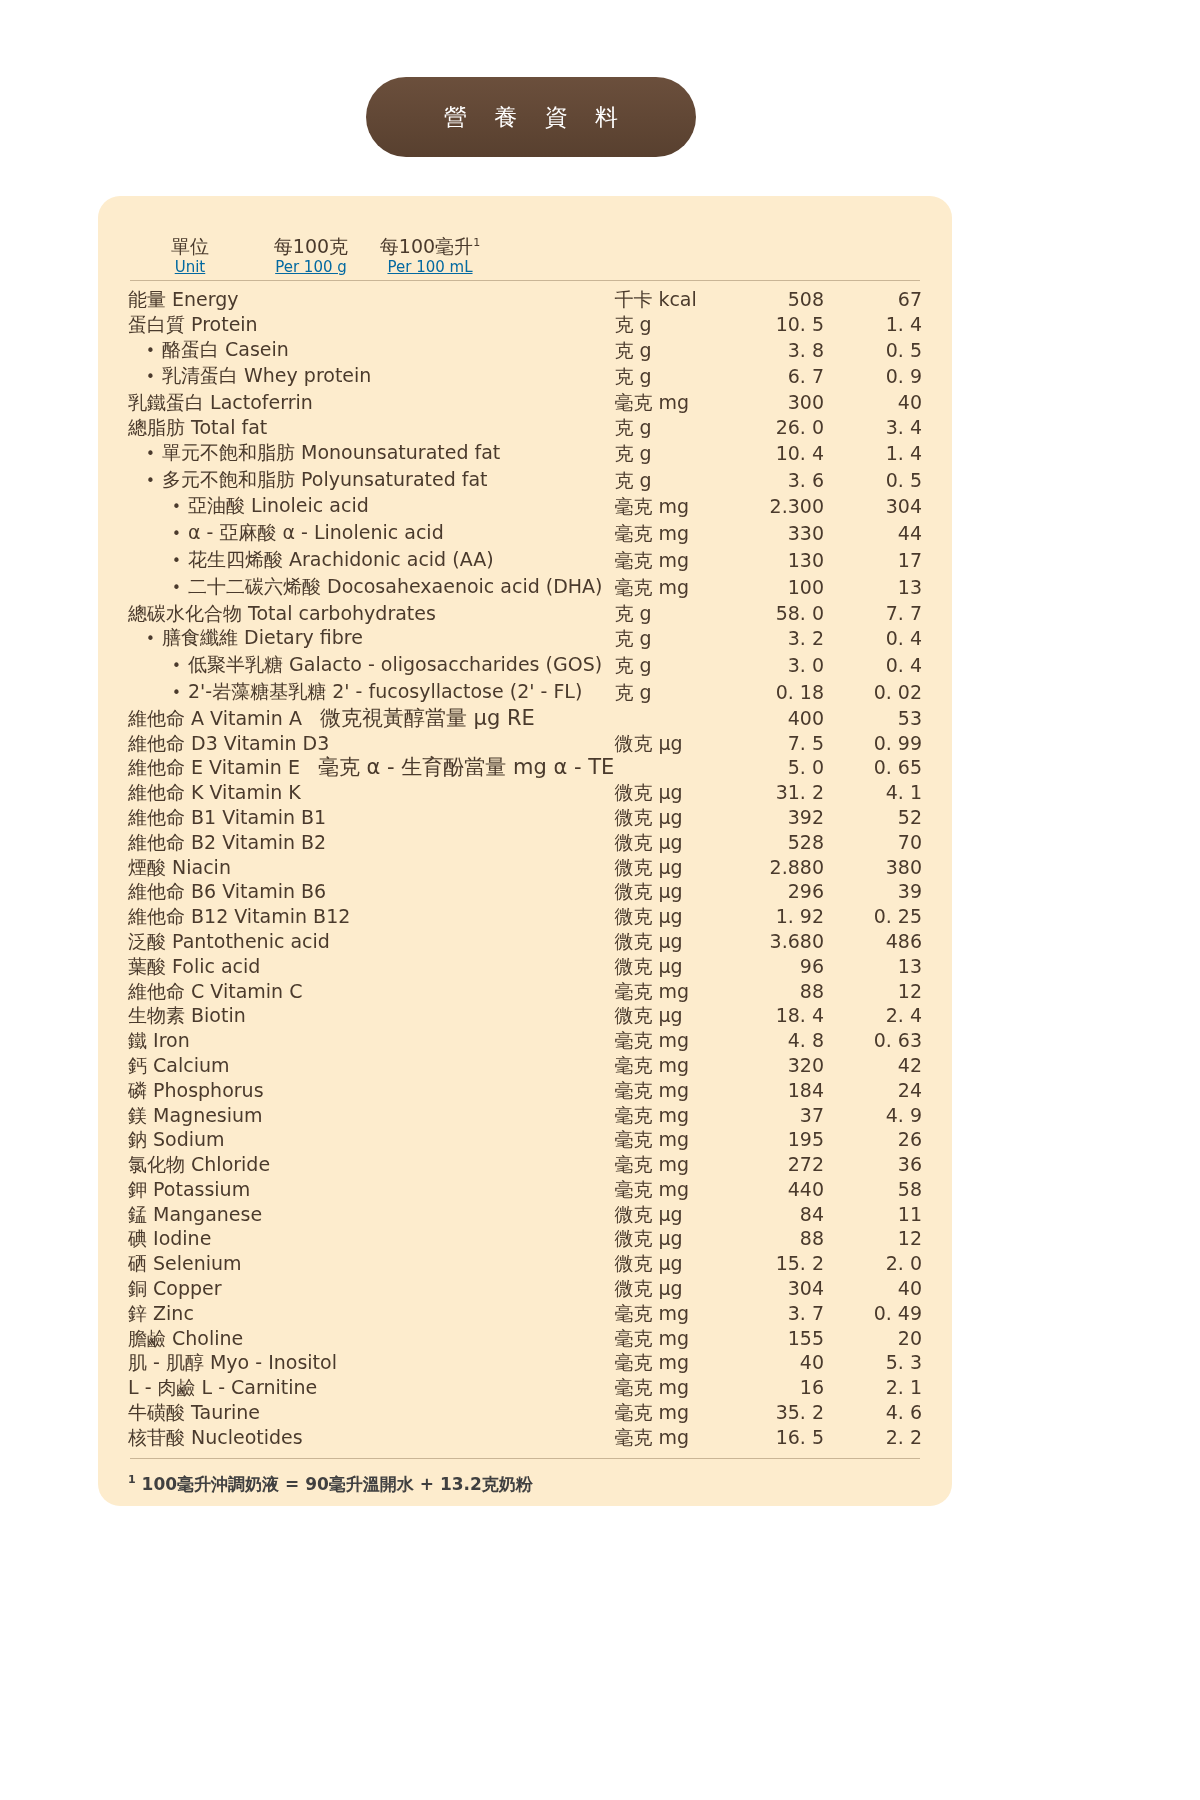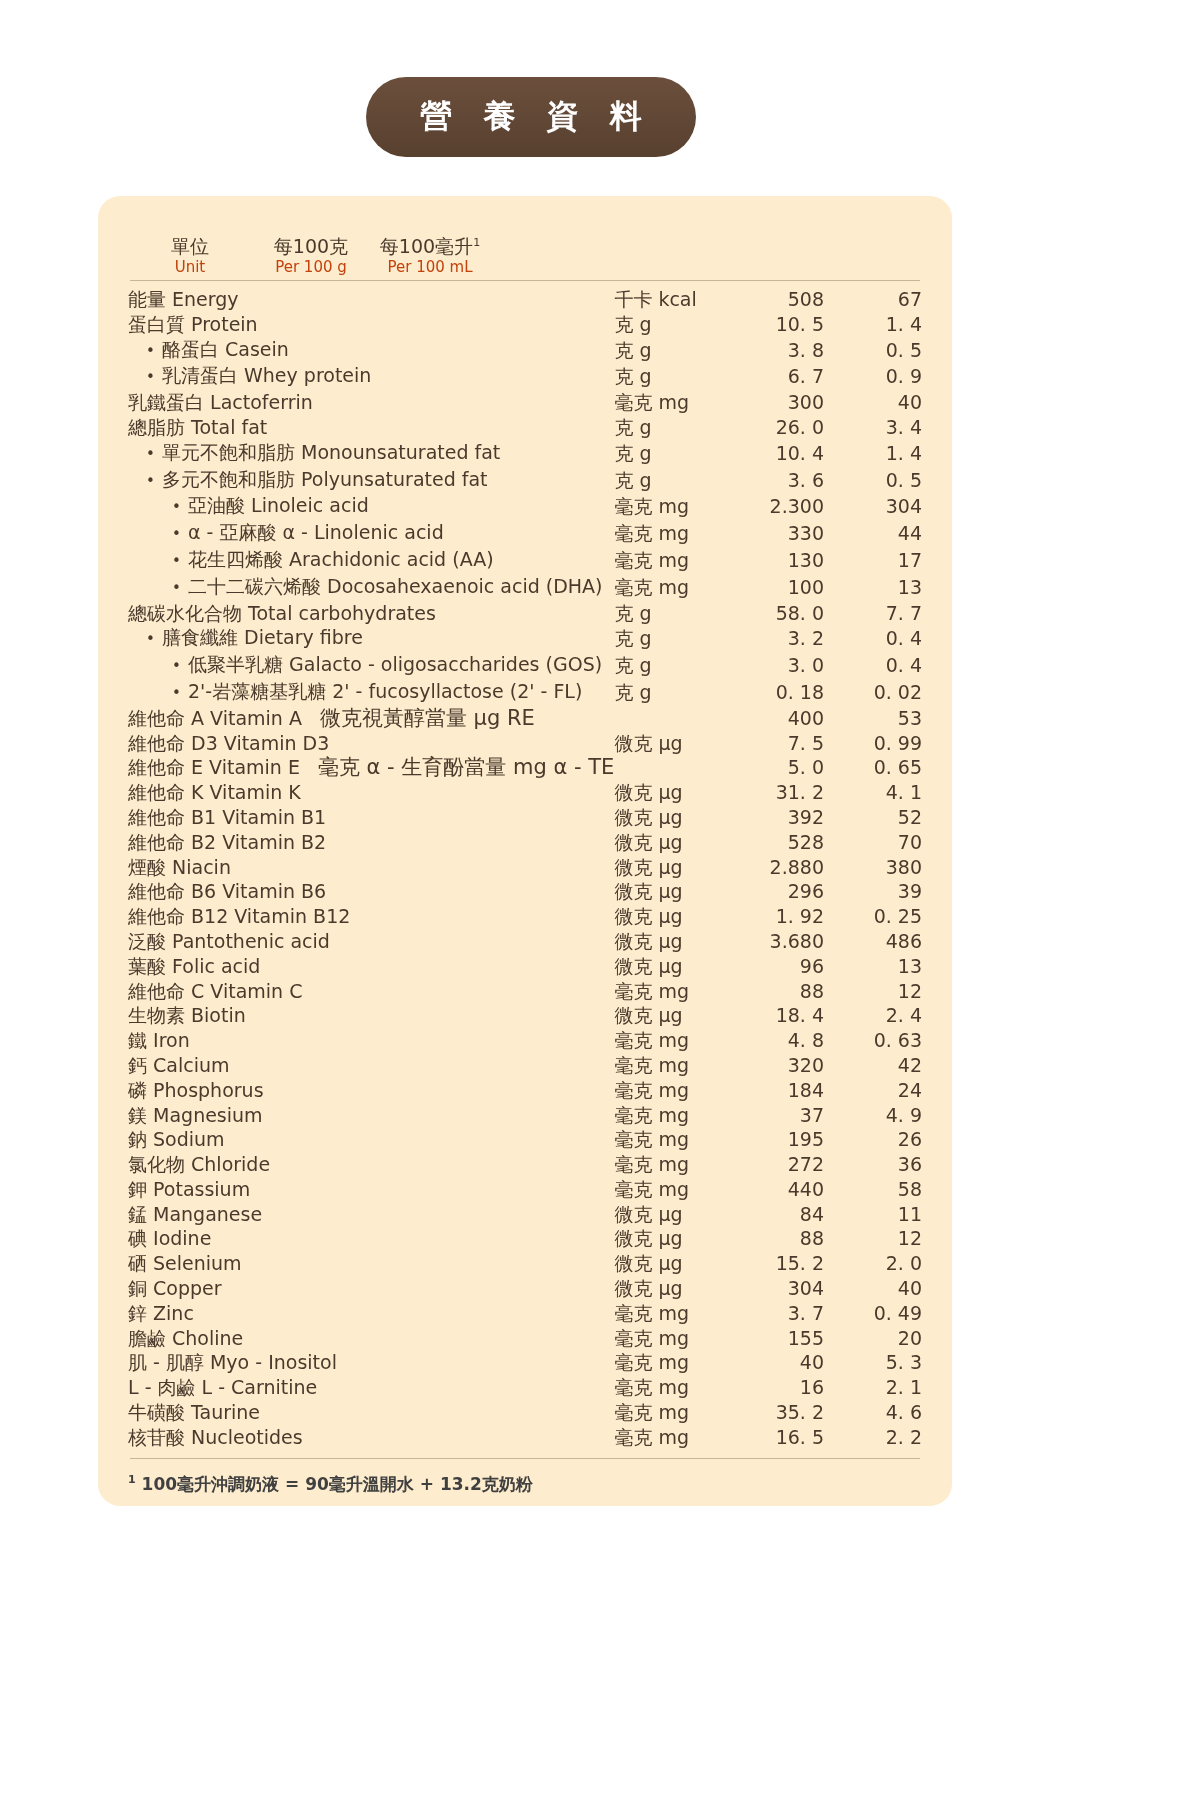--- a/index.html
+++ b/index.html
@@ -30,24 +30,24 @@
     width: 330px;
     height: 80px;
     border-radius: 40px;
     background: linear-gradient(180deg, #6b4f3c 0%, #58402f 100%);
     display: flex;
     align-items: center;
     justify-content: center;
   }
   .title-pill .title-text {
     color: #ffffff;
-    font-size: 32px;
+    font-size: 23px;
     letter-spacing: 10px;
     text-indent: 10px;
-    font-weight: 700;
+    font-weight: 400;
   }
 
   
   .card {
     position: absolute;
     left: 98px;
     top: 196px;
     width: 854px;
     height: 1310px;
     background: #fdeccd;
@@ -68,21 +68,21 @@
     justify-content: flex-start;
     height: 62px;
     padding-right: 4px;
   }
   .head .h-col {
     text-align: center;
     line-height: 1.22;
     color: #4a3a2c;
   }
   .head .h-zh { font-size: 19px; }
-  .head .h-en { font-size: 15px; color: #c2410c; }
+  .head .h-en { font-size: 15px; color: #0369a1; text-decoration: underline; }
   .h-unit { width: 124px; }
   .h-100g { width: 118px; }
   .h-100ml { width: 120px; }
   .sup { font-size: 11px; vertical-align: super; }
 
   .rule {
     height: 1px;
     background: #c9b596;
     margin: 4px 2px 6px 2px;
   }

